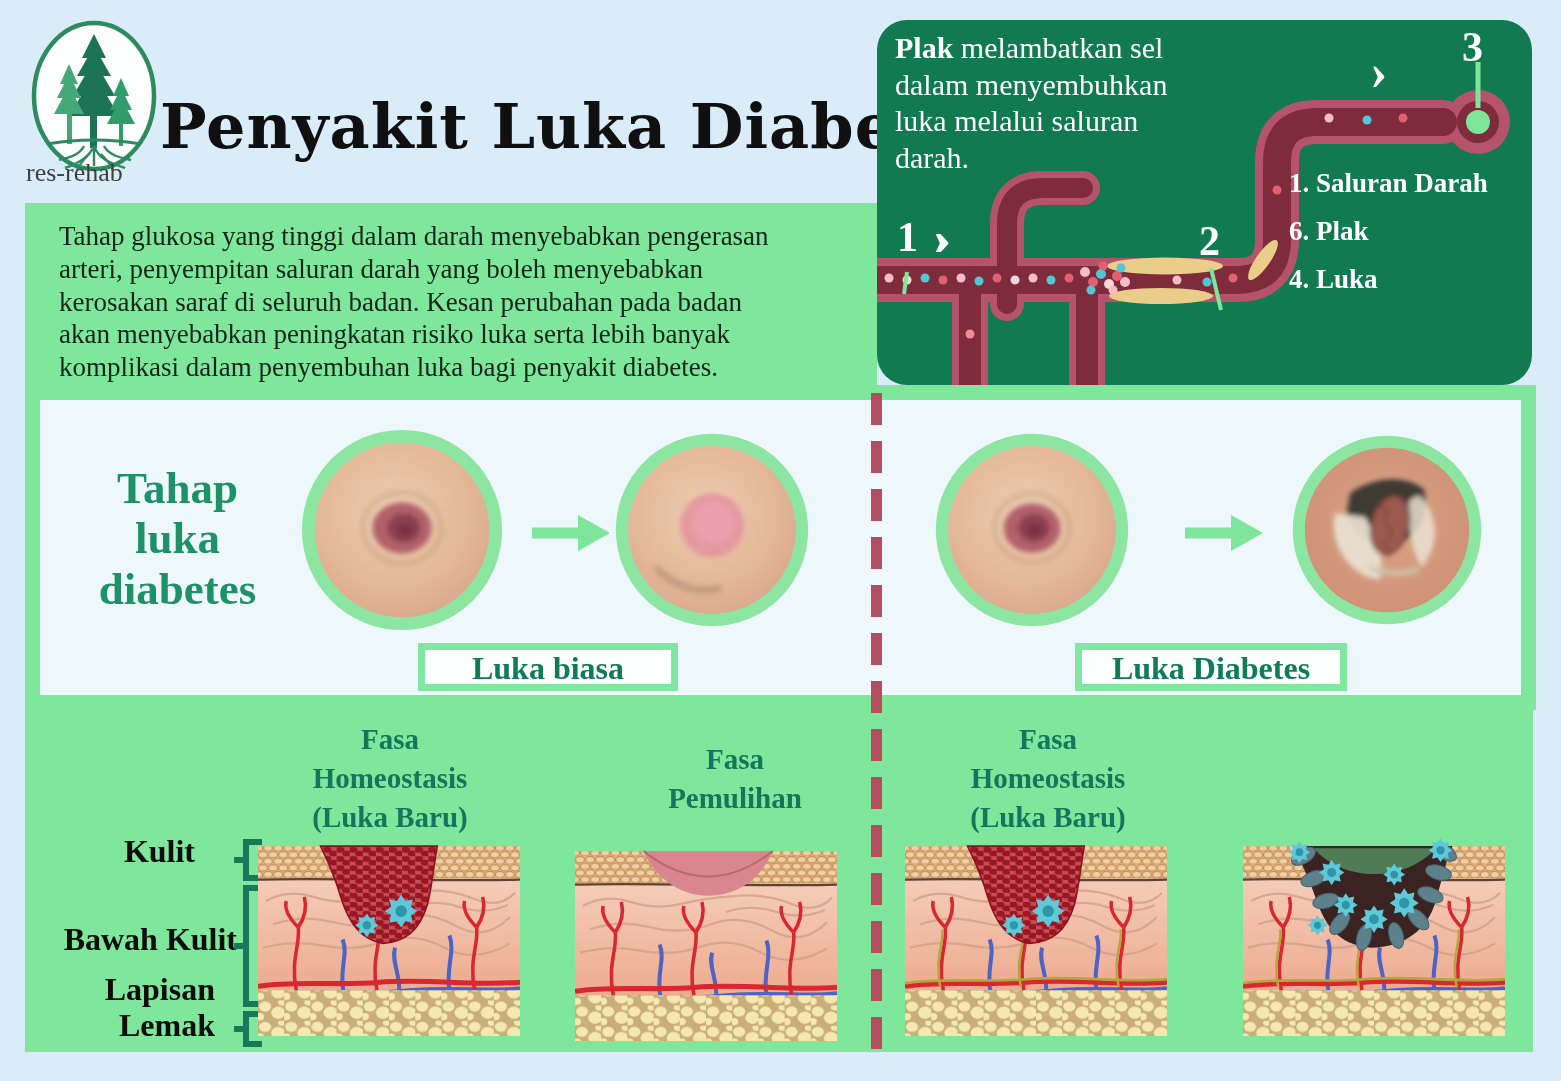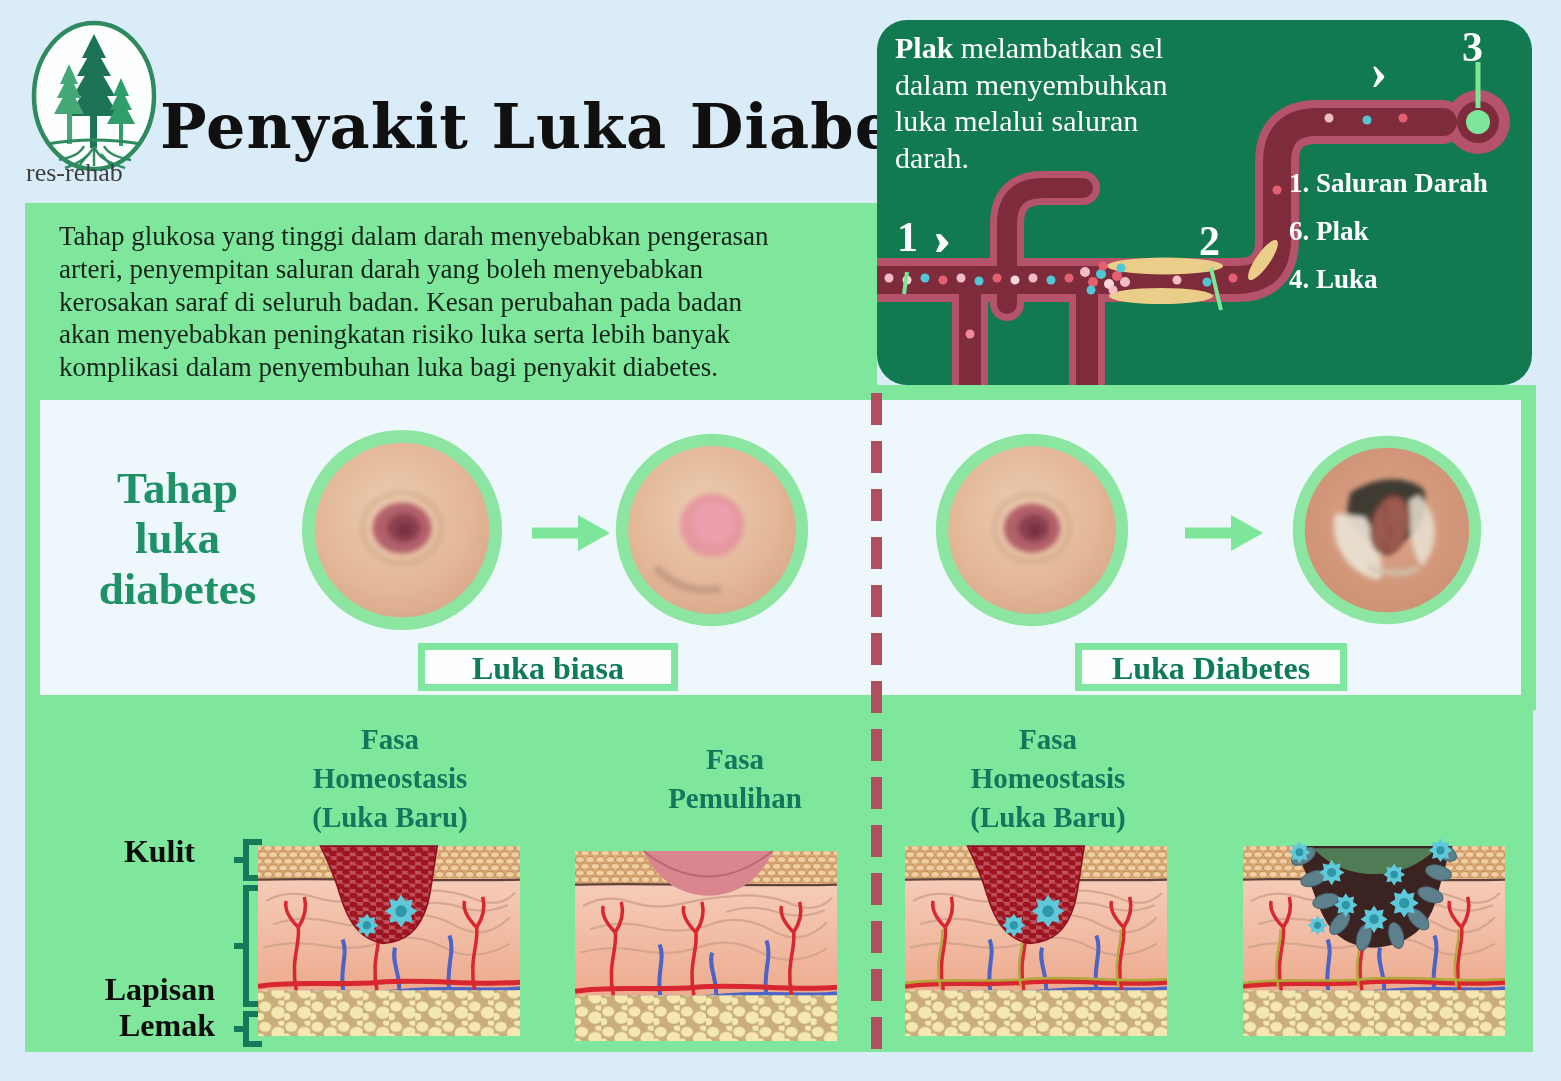--- a/index.html
+++ b/index.html
@@ -344,20 +344,21 @@
     <div class="phase-h" style="left:205px;top:10px">Fasa
 Homeostasis
 (Luka Baru)</div>
     <div class="phase-h" style="left:550px;top:30px">Fasa
 Pemulihan</div>
     <div class="phase-h" style="left:863px;top:10px">Fasa
 Homeostasis
 (Luka Baru)</div>
 
     <div class="layer-label" style="left:20px;top:124px;width:150px">Kulit</div>
+    <div class="layer-label" style="left:0px;top:212px;width:212px">Bawah Kulit</div>
     <div class="layer-label" style="left:10px;top:262px;width:180px">Lapisan
 Lemak</div>
 
     <svg class="abs" style="left:205px;top:128px" width="34" height="212" viewBox="0 0 34 212">
       <g stroke="#16795a" stroke-width="6" fill="none">
         <path d="M32,4 H16 V40 H32"></path>
           <path d="M16,22 H4"></path>
         <path d="M32,50 H16 V166 H32"></path>
           <path d="M16,108 H4"></path>
         <path d="M32,176 H16 V206 H32"></path>

